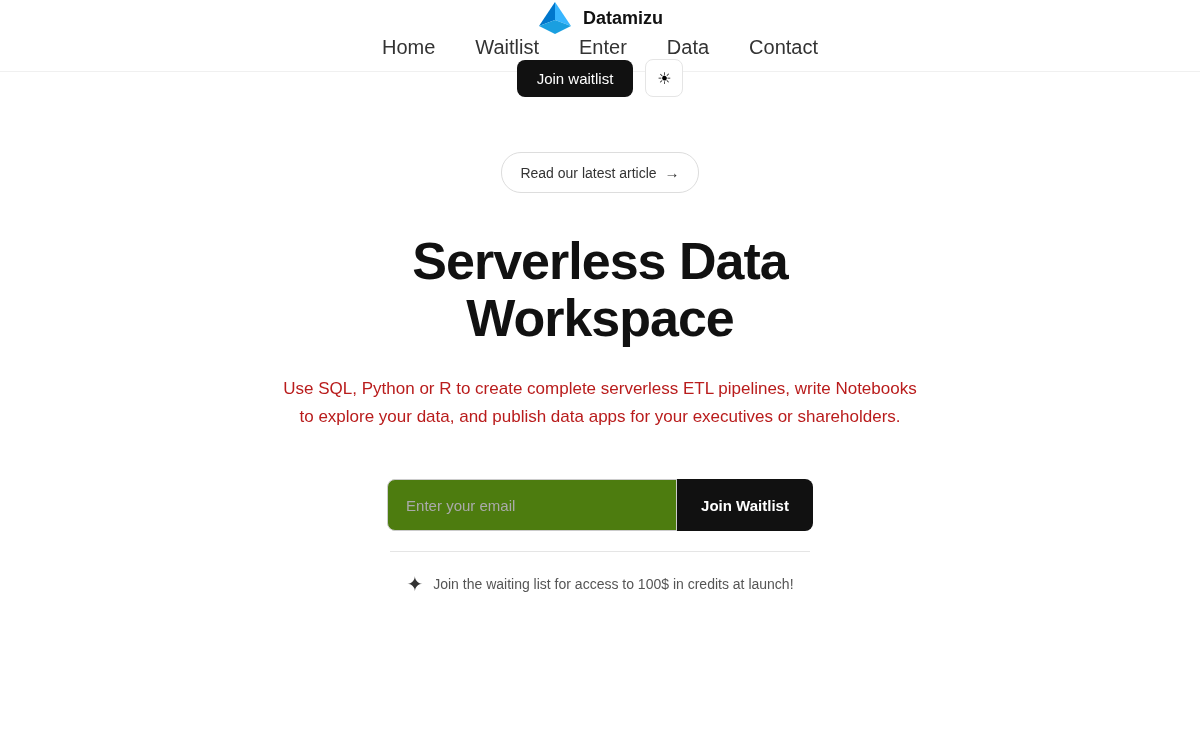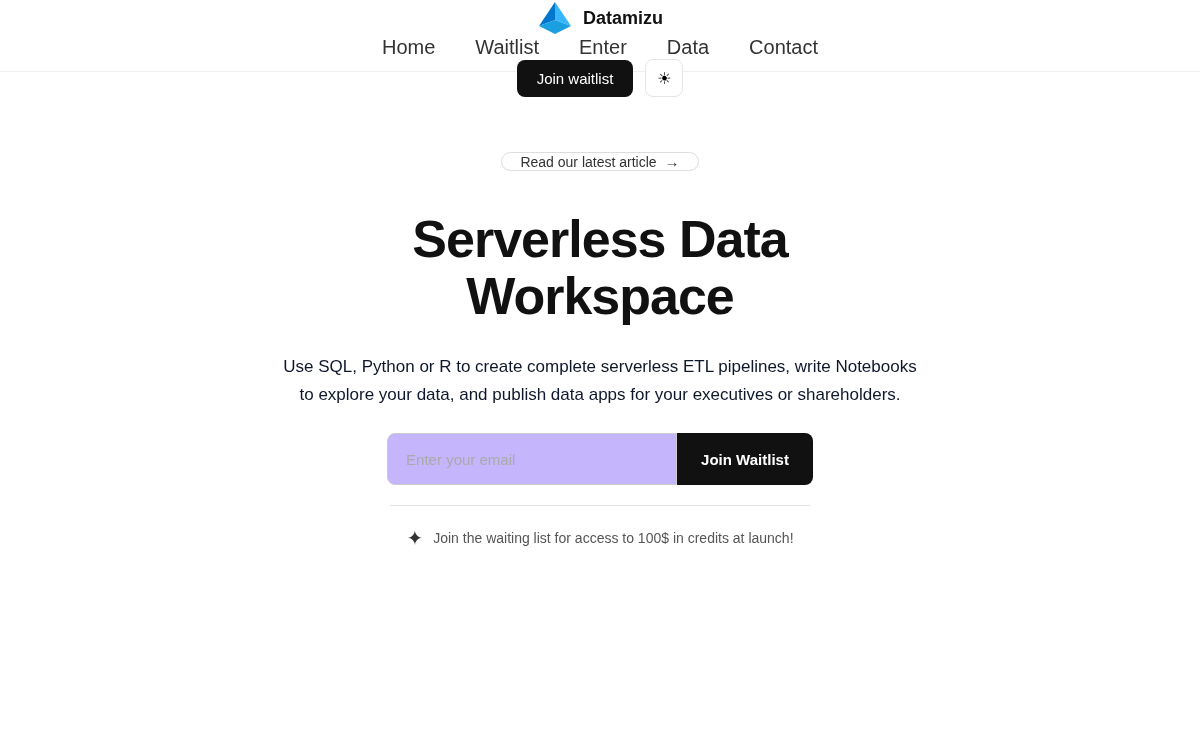--- a/index.html
+++ b/index.html
@@ -94,21 +94,21 @@
       text-align: center;
       padding: 80px 40px 60px;
     }
 
     .latest-article-badge {
       display: inline-flex;
       align-items: center;
       gap: 8px;
       border: 1px solid #ddd;
       border-radius: 20px;
-      padding: 0 18px;
+      padding: 11px 18px;
       font-size: 14px;
       color: #333;
       margin-bottom: 40px;
       cursor: pointer;
     }
 
     .latest-article-arrow {
       font-size: 15px;
     }
 
@@ -117,43 +117,43 @@
       font-weight: 800;
       line-height: 1.1;
       letter-spacing: -1px;
       max-width: 700px;
       margin-bottom: 28px;
       color: #111;
     }
 
     .hero-subtitle {
       font-size: 17px;
-      color: #0f172a;
+      color: #b91c1c;
       line-height: 1.65;
       max-width: 640px;
-      margin-bottom: 24px;
+      margin-bottom: 48px;
     }
 
     .email-form {
       display: flex;
       align-items: center;
       gap: 0;
       margin-bottom: 20px;
     }
 
     .email-input {
       width: 290px;
       height: 52px;
       border: 1.5px solid #ccc;
       border-radius: 8px 0 0 8px;
       padding: 0 18px;
       font-size: 15px;
       color: #111;
       outline: none;
-      background: #c4b5fd;
+      background: #4d7c0f;
     }
 
     .email-input::placeholder {
       color: #aaa;
     }
 
     .btn-cta {
       height: 52px;
       background: #111;
       color: #fff;

